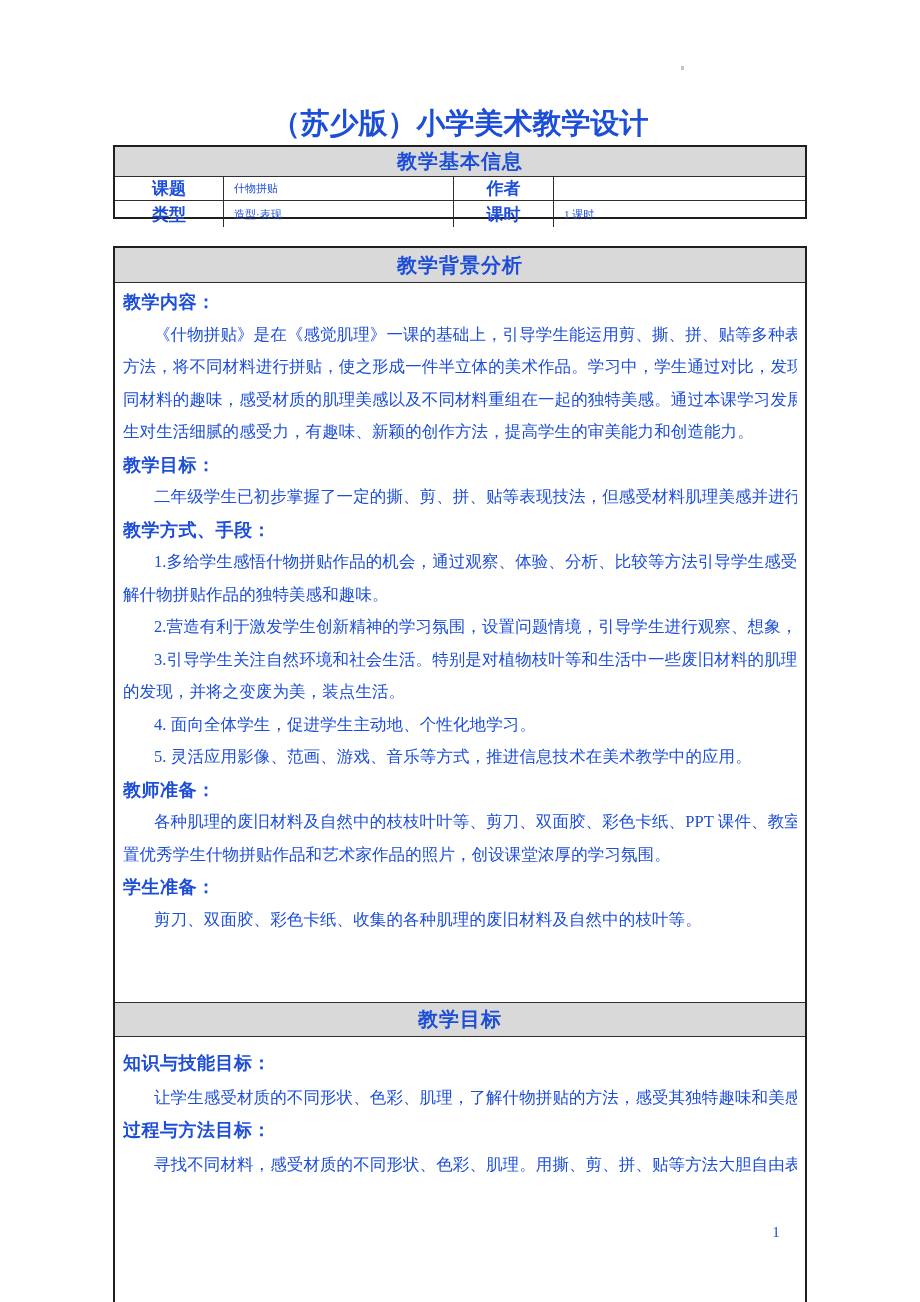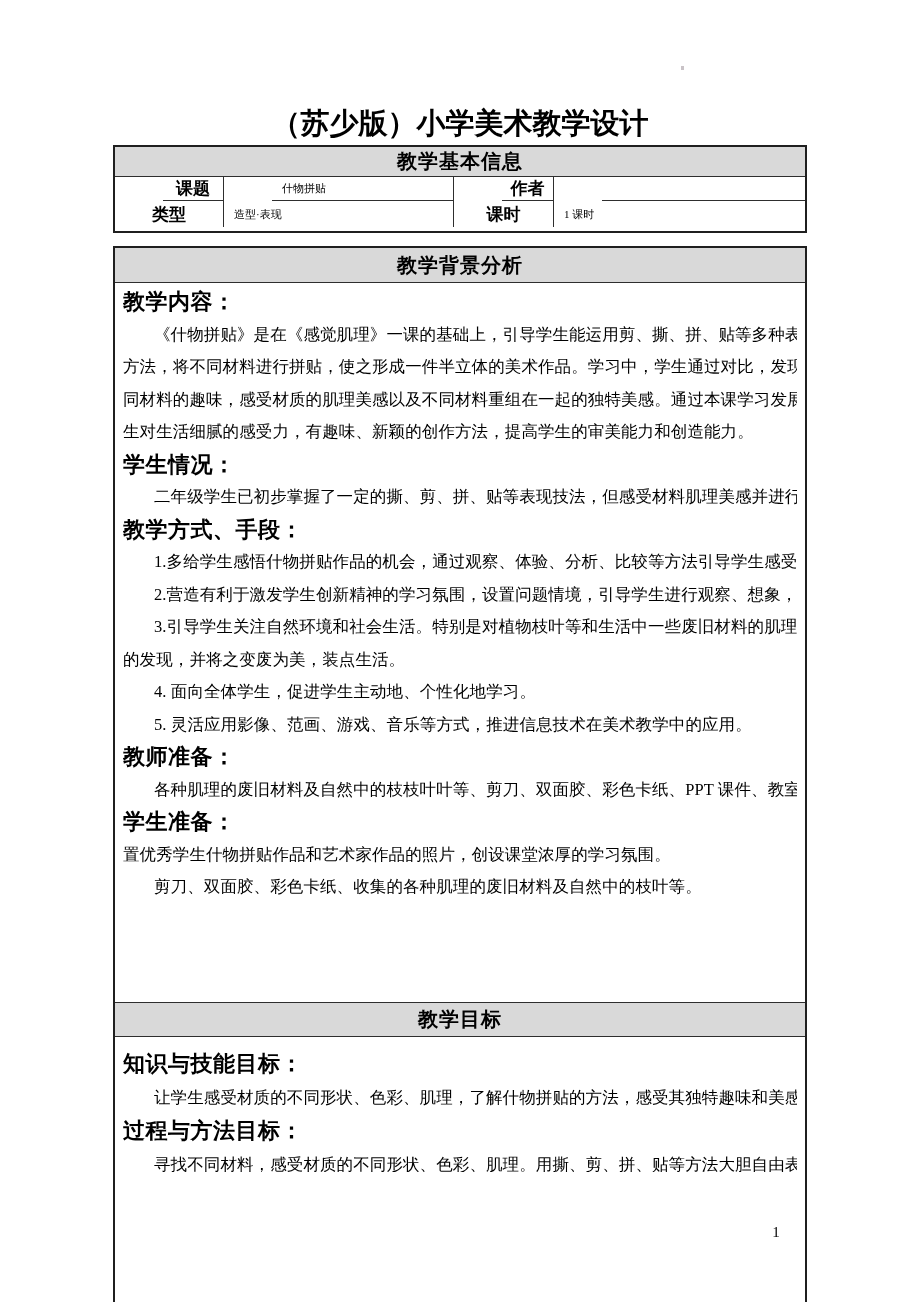--- a/index.html
+++ b/index.html
@@ -3,21 +3,21 @@
 <meta charset="utf-8">
 <style>
   html, body {
     margin: 0; padding: 0;
     background: #ffffff;
   }
   .page {
     position: relative;
     width: 920px; height: 1302px;
     background: #ffffff;
-    color: #000000;
+    color: #1d4ed8;
     font-family: "Liberation Serif", "DejaVu Serif", serif;
     overflow: hidden;
     margin: 0 auto;
   }
   .doc-title {
     position: absolute;
     left: 0; top: 103px; width: 920px;
     text-align: center;
     font-size: 29px;
     font-weight: bold;
@@ -25,21 +25,21 @@
     font-family: "Liberation Serif", "DejaVu Serif", serif;
   }
   .tbl {
     position: absolute;
     left: 113px;
     width: 694px;
     border: 2px solid #1f1f1f;
     box-sizing: border-box;
     background: #ffffff;
   }
-  .tbl-info { top: 145px; height: 88px; }
+  .tbl-info { top: 145px; height: 74px; }
   .tbl-main { top: 246px; height: 1114px; }
   .sec-header {
     background: #d9d9d9;
     display: flex;
     align-items: center;
     justify-content: center;
     font-weight: bold;
     font-size: 20px;
     border-bottom: 1px solid #2e2e2e;
     box-sizing: border-box;
@@ -64,39 +64,39 @@
   }
   .cell.lab {
     justify-content: center;
     font-weight: bold;
     font-size: 17px;
     font-family: "Liberation Sans", "DejaVu Sans", sans-serif;
     border-right: 1px solid #2e2e2e;
   }
   .cell.val { padding-left: 10px; }
   .cell.val.mid { border-right: 1px solid #2e2e2e; }
-  .cell.rb { border-bottom: 1px solid #2e2e2e; margin-left: 48px; }
+  .cell.rb { border-bottom: 1px solid #2e2e2e; }
   .content {
     box-sizing: border-box;
     padding: 3px 8px 0 8px;
     font-size: 16.5px;
     overflow: hidden;
   }
   .content.bg  { height: 719px; }
   .content.obj { height: 135px; padding-top: 10px; }
   .line {
     line-height: 32.5px;
     white-space: nowrap;
     overflow: hidden;
     letter-spacing: 0.1px;
   }
   .content.obj .line { line-height: 33.5px; }
   .line.b {
     font-weight: bold;
-    font-size: 22px;
+    font-size: 18px;
     font-family: "Liberation Sans", "DejaVu Sans", sans-serif;
     letter-spacing: 0.5px;
   }
   .line.i { text-indent: 31px; }
   .page-number {
     position: absolute;
     left: 768px; top: 1222px;
     width: 16px;
     text-align: center;
     font-size: 15px;
@@ -133,33 +133,34 @@
   </div>
 
   <div class="tbl tbl-main">
     <div class="sec-header hmain">教学背景分析</div>
     <div class="content bg" id="bg-content">
         <div class="line b">教学内容：</div>
         <div class="line i">《什物拼贴》是在《感觉肌理》一课的基础上，引导学生能运用剪、撕、拼、贴等多种表现</div>
         <div class="line">方法，将不同材料进行拼贴，使之形成一件半立体的美术作品。学习中，学生通过对比，发现不</div>
         <div class="line">同材料的趣味，感受材质的肌理美感以及不同材料重组在一起的独特美感。通过本课学习发展学</div>
         <div class="line">生对生活细腻的感受力，有趣味、新颖的创作方法，提高学生的审美能力和创造能力。</div>
-        <div class="line b">学生情况：</div>
+        <div class="line b">教学目标：</div>
         <div class="line i">二年级学生已初步掌握了一定的撕、剪、拼、贴等表现技法，但感受材料肌理美感并进行重</div>
         <div class="line b">教学方式、手段：</div>
         <div class="line i">1.多给学生感悟什物拼贴作品的机会，通过观察、体验、分析、比较等方法引导学生感受理</div>
+        <div class="line">解什物拼贴作品的独特美感和趣味。</div>
         <div class="line i">2.营造有利于激发学生创新精神的学习氛围，设置问题情境，引导学生进行观察、想象，形</div>
         <div class="line i">3.引导学生关注自然环境和社会生活。特别是对植物枝叶等和生活中一些废旧材料的肌理美</div>
         <div class="line">的发现，并将之变废为美，装点生活。</div>
         <div class="line i">4. 面向全体学生，促进学生主动地、个性化地学习。</div>
         <div class="line i">5. 灵活应用影像、范画、游戏、音乐等方式，推进信息技术在美术教学中的应用。</div>
         <div class="line b">教师准备：</div>
         <div class="line i">各种肌理的废旧材料及自然中的枝枝叶叶等、剪刀、双面胶、彩色卡纸、PPT 课件、教室布</div>
+        <div class="line">置优秀学生什物拼贴作品和艺术家作品的照片，创设课堂浓厚的学习氛围。</div>
         <div class="line b">学生准备：</div>
-        <div class="line">置优秀学生什物拼贴作品和艺术家作品的照片，创设课堂浓厚的学习氛围。</div>
         <div class="line i">剪刀、双面胶、彩色卡纸、收集的各种肌理的废旧材料及自然中的枝叶等。</div>
       </div>
     <div class="sec-header hmid">教学目标</div>
     <div class="content obj" id="obj-content">
         <div class="line b">知识与技能目标：</div>
         <div class="line i">让学生感受材质的不同形状、色彩、肌理，了解什物拼贴的方法，感受其独特趣味和美感。</div>
         <div class="line b">过程与方法目标：</div>
         <div class="line i">寻找不同材料，感受材质的不同形状、色彩、肌理。用撕、剪、拼、贴等方法大胆自由表现，</div>
       </div>
   </div>

